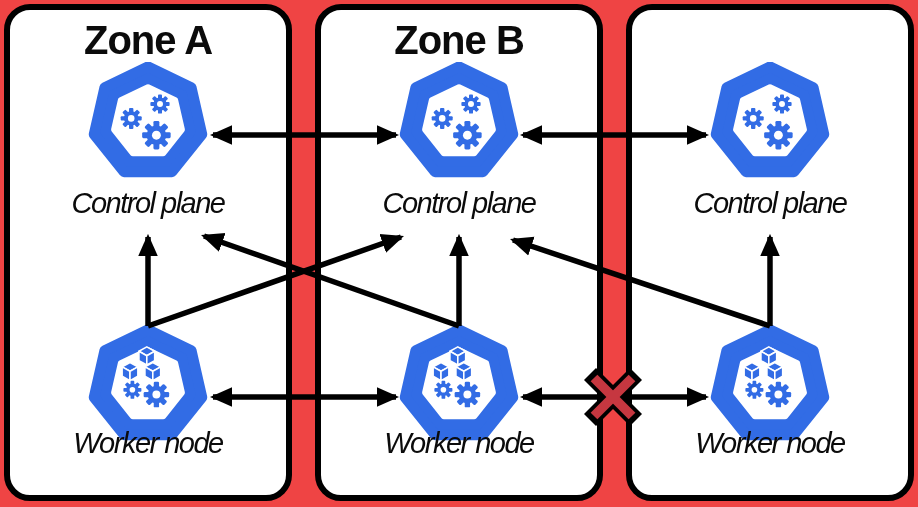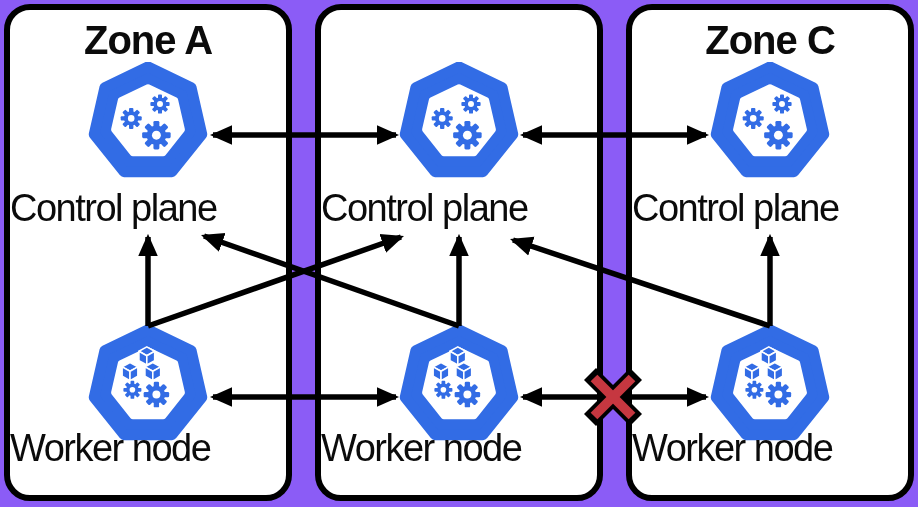--- a/index.html
+++ b/index.html
@@ -1,33 +1,33 @@
 <!DOCTYPE html>
 <html style="--color-node: #326CE5; --color-line: #000000; --color-broken: #C63740; --color-background: #FFFFFF;"><head>
 <meta charset="utf-8">
 <style>
   html,body{margin:0;padding:0;background:#fff;}
   .canvas{
-    position:relative;width:918px;height:507px;background:#8b5cf6;overflow:hidden;
+    position:relative;width:918px;height:507px;background:#ef4444;overflow:hidden;
     font-family:"Liberation Sans",sans-serif;color:#0b0b0b;
   }
   .zone{
     position:absolute;top:4px;height:497px;width:288px;
     border:6px solid #000;border-radius:26px;background:#fff;box-sizing:border-box;
   }
   #zone-a{left:4px}
   #zone-b{left:315px}
   #zone-c{left:626px}
   .zone-title{
     position:absolute;top:10px;left:0;width:100%;text-align:center;
     font-size:40px;font-weight:700;letter-spacing:-1px;line-height:1;
   }
   .node-label{
-    position:absolute;left:0;width:100%;text-align:left;
-    font-size:38px;font-weight:400;letter-spacing:-1.5px;line-height:1;
+    position:absolute;left:0;width:100%;text-align:center;
+    font-size:29px;font-weight:400;letter-spacing:-1.5px;line-height:1;font-style:italic;
   }
   .cp-label{top:179px}
   .wn-label{top:419px}
   .node-icon{
     position:absolute;left:50%;transform:translateX(-50%);
     width:120px;height:120px;
   }
   .cp-icon{top:52px}
   .wn-icon{top:315px}
   .overlay{
@@ -94,32 +94,32 @@
         <use href="#icon-control-plane"></use>
       </svg>
     <div class="node-label cp-label">Control plane</div>
     <svg class="node-icon wn-icon" viewBox="0 0 100 100">
         <use href="#icon-worker-node"></use>
       </svg>
     <div class="node-label wn-label">Worker node</div>
   </div>
 
   <div class="zone" id="zone-b">
+    <div class="zone-title">Zone B</div>
     <svg class="node-icon cp-icon" viewBox="0 0 100 100">
         <use href="#icon-control-plane"></use>
       </svg>
     <div class="node-label cp-label">Control plane</div>
     <svg class="node-icon wn-icon" viewBox="0 0 100 100">
         <use href="#icon-worker-node"></use>
       </svg>
     <div class="node-label wn-label">Worker node</div>
   </div>
 
   <div class="zone" id="zone-c">
-    <div class="zone-title">Zone C</div>
     <svg class="node-icon cp-icon" viewBox="0 0 100 100">
         <use href="#icon-control-plane"></use>
       </svg>
     <div class="node-label cp-label">Control plane</div>
     <svg class="node-icon wn-icon" viewBox="0 0 100 100">
         <use href="#icon-worker-node"></use>
       </svg>
     <div class="node-label wn-label">Worker node</div>
   </div>
 

